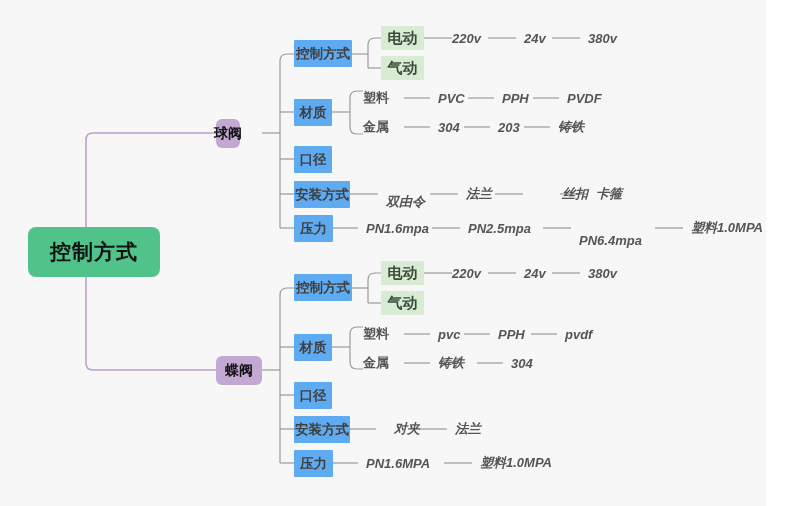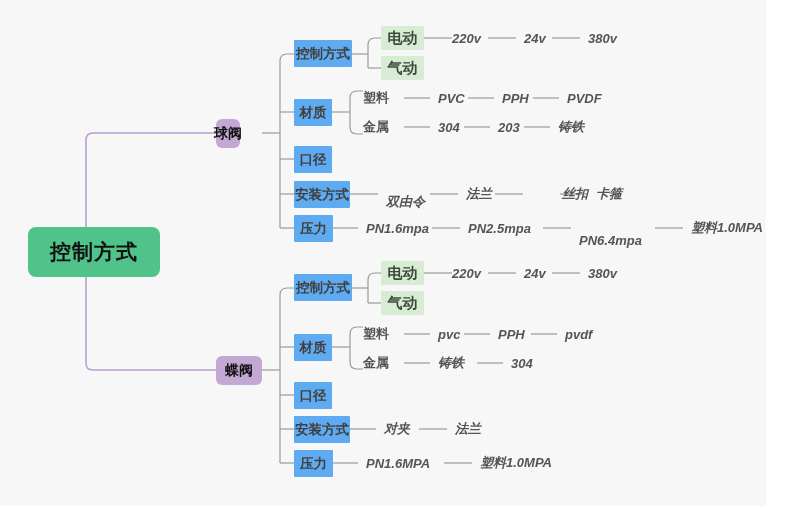--- a/index.html
+++ b/index.html
@@ -308,21 +308,21 @@
   <div class="node node-subtext" style="left:363px; top:355px; width:34px; height:16px;">
     <span>金属</span>
   </div>
   <div class="node node-text" style="left:438px; top:355px; width:36px; height:16px;">
     <span>铸铁</span>
   </div>
   <div class="node node-text" style="left:511px; top:355px; width:30px; height:16px;">
     <span>304</span>
   </div>
 
-  <div class="node node-text" style="left:384px; top:421px; width:36px; height:16px;">
+  <div class="node node-text" style="left:384px; top:421px; width:36px; height:16px;justify-content:flex-end;">
     <span>对夹</span>
   </div>
   <div class="node node-text" style="left:455px; top:421px; width:36px; height:16px;">
     <span>法兰</span>
   </div>
 
   <div class="node node-text" style="left:366px; top:455px; width:74px; height:16px;">
     <span>PN1.6MPA</span>
   </div>
   <div class="node node-text" style="left:480px; top:455px; width:90px; height:16px;">

